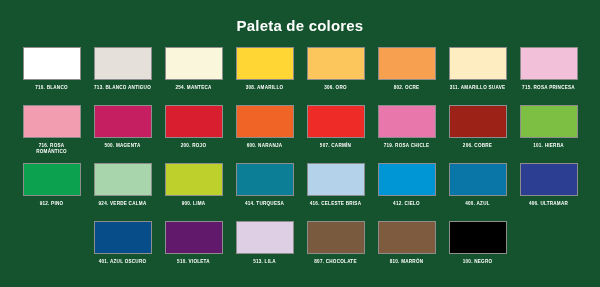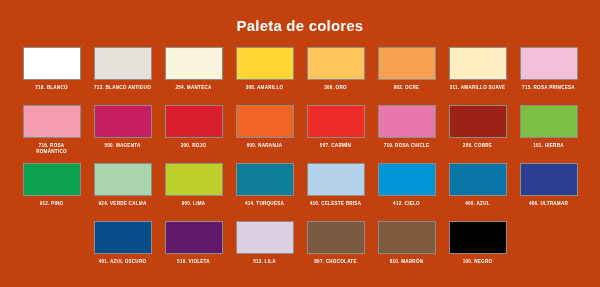--- a/index.html
+++ b/index.html
@@ -10,21 +10,21 @@
     width: 600px;
     height: 287px;
     background: #000000;
     font-family: "Liberation Sans", sans-serif;
     overflow: hidden;
   }
   .palette-page {
     position: relative;
     width: 600px;
     height: 287px;
-    background: #c2410c;
+    background: #14532d;
     box-sizing: border-box;
   }
   .page-title {
     text-align: center;
     color: #ffffff;
     font-size: 15px;
     font-weight: bold;
     letter-spacing: 0.2px;
     padding-top: 17px;
     margin: 0 0 12px 0;

